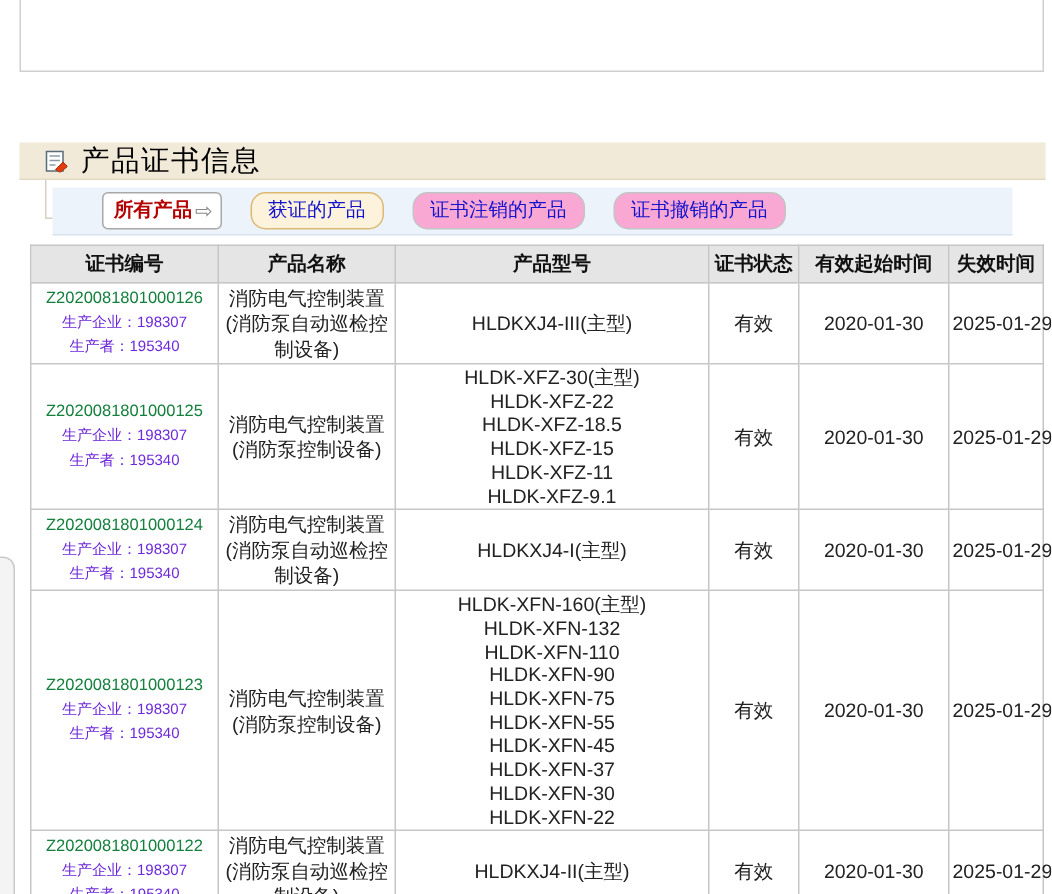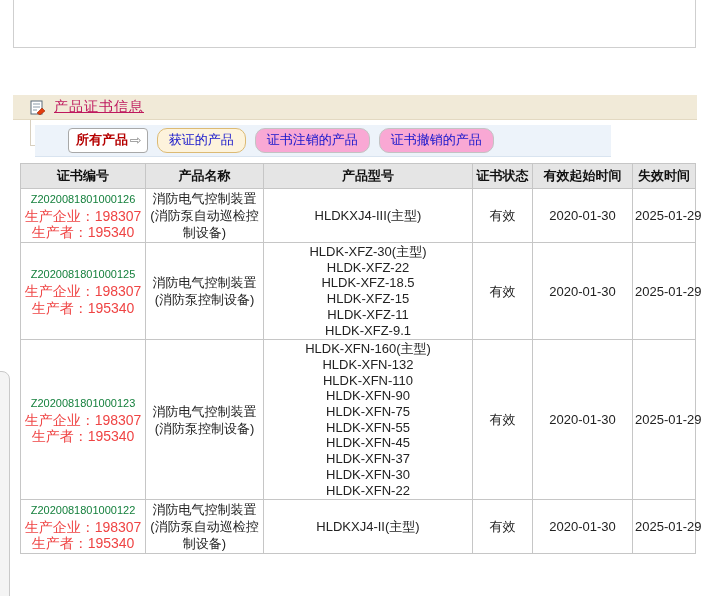--- a/index.html
+++ b/index.html
@@ -7,48 +7,48 @@
   .stage{position:relative;width:701px;height:596px;overflow:hidden;background:#fff;}
 
   
   .top-box{position:absolute;left:13px;top:-4px;width:681px;height:50px;
     border:1px solid #cfcfcf;background:#fff;}
 
   
   .panel-header{position:absolute;left:13px;top:95px;width:684px;height:25px;
     background:#f1ead8;border-bottom:1px solid #e3d9c2;
     display:flex;align-items:center;gap:9px;padding-left:17px;box-sizing:border-box;}
-  .panel-title{font-size:14px;color:#be185d;letter-spacing:1px;text-decoration:underline;}
+  .panel-title{font-size:19px;color:#000000;letter-spacing:1px;}
 
   
   .tree-v{position:absolute;left:30px;top:120px;width:1px;height:26px;background:#d8d0c0;}
   .tree-h{position:absolute;left:30px;top:145px;width:16px;height:1px;background:#d8d0c0;}
 
   
-  .tabbar{position:absolute;left:35px;top:125px;width:576px;height:32px;
+  .tabbar{position:absolute;left:35px;top:125px;width:640px;height:32px;
     background:#edf3fa;border-bottom:1px solid #d9e4f0;
-    display:flex;align-items:center;gap:9px;padding-left:33px;box-sizing:border-box;}
+    display:flex;align-items:center;gap:19px;padding-left:33px;box-sizing:border-box;}
   .tab{font-size:13px;text-decoration:none;white-space:nowrap;cursor:pointer;}
   .tab-active{background:#fff;border:1px solid #a8a8a8;border-radius:4px;
     padding:2px 5px 3px 7px;color:#b50000;font-weight:bold;
     display:inline-flex;align-items:center;gap:2px;}
   .tab-active .arrow{color:#8a8a8a;font-weight:normal;font-size:14px;line-height:12px;}
   .tab-pill{border:1px solid #c3c3c3;border-radius:10px;padding:2px 11px 3px 11px;
     color:#1414cc;background:#f9a8d4;}
   .tab-warm{background:#fdf3dc;border-color:#dcba74;}
 
   
   table.cert-table{position:absolute;left:20px;top:163px;width:675px;
     border-collapse:collapse;font-size:13px;color:#222;table-layout:fixed;}
   .cert-table th{border:1px solid #c6c6c6;height:24px;font-size:13px;
     font-weight:bold;color:#111;text-align:center;padding:0 2px;background:#e5e5e5;}
   .cert-table td{border:1px solid #c6c6c6;text-align:center;vertical-align:middle;
     padding:1px 2px;line-height:17px;}
   .cert-link{color:#15803d;text-decoration:none;font-size:11px;display:block;cursor:pointer;}
-  .muted{color:#ef4444;font-size:14px;line-height:16.5px;text-align:center;}
+  .muted{color:#6d28d9;font-size:10px;line-height:16.5px;text-align:center;}
   .model-line{line-height:15.7px;}
   .date-cell{white-space:nowrap;}
 
   
   .side-widget{position:absolute;left:-1px;top:371px;width:9px;height:230px;
     background:#f4f4f4;border:1px solid #c9c9c9;border-radius:0 8px 0 0;cursor:pointer;}
 </style>
 </head>
 <body>
 
@@ -130,20 +130,34 @@
             <div class="model-line">HLDK-XFZ-15</div>
             <div class="model-line">HLDK-XFZ-11</div>
             <div class="model-line">HLDK-XFZ-9.1</div>
           </td>
           <td>有效</td>
           <td class="date-cell">2020-01-30</td>
           <td class="date-cell">2025-01-29</td>
         </tr>
         <tr>
           <td>
+            <a class="cert-link">Z2020081801000124</a>
+            <div class="muted">生产企业：198307</div>
+            <div class="muted">生产者：195340</div>
+          </td>
+          <td>消防电气控制装置(消防泵自动巡检控制设备)</td>
+          <td>
+            <div class="model-line">HLDKXJ4-I(主型)</div>
+          </td>
+          <td>有效</td>
+          <td class="date-cell">2020-01-30</td>
+          <td class="date-cell">2025-01-29</td>
+        </tr>
+        <tr>
+          <td>
             <a class="cert-link">Z2020081801000123</a>
             <div class="muted">生产企业：198307</div>
             <div class="muted">生产者：195340</div>
           </td>
           <td>消防电气控制装置(消防泵控制设备)</td>
           <td>
             <div class="model-line">HLDK-XFN-160(主型)</div>
             <div class="model-line">HLDK-XFN-132</div>
             <div class="model-line">HLDK-XFN-110</div>
             <div class="model-line">HLDK-XFN-90</div>

